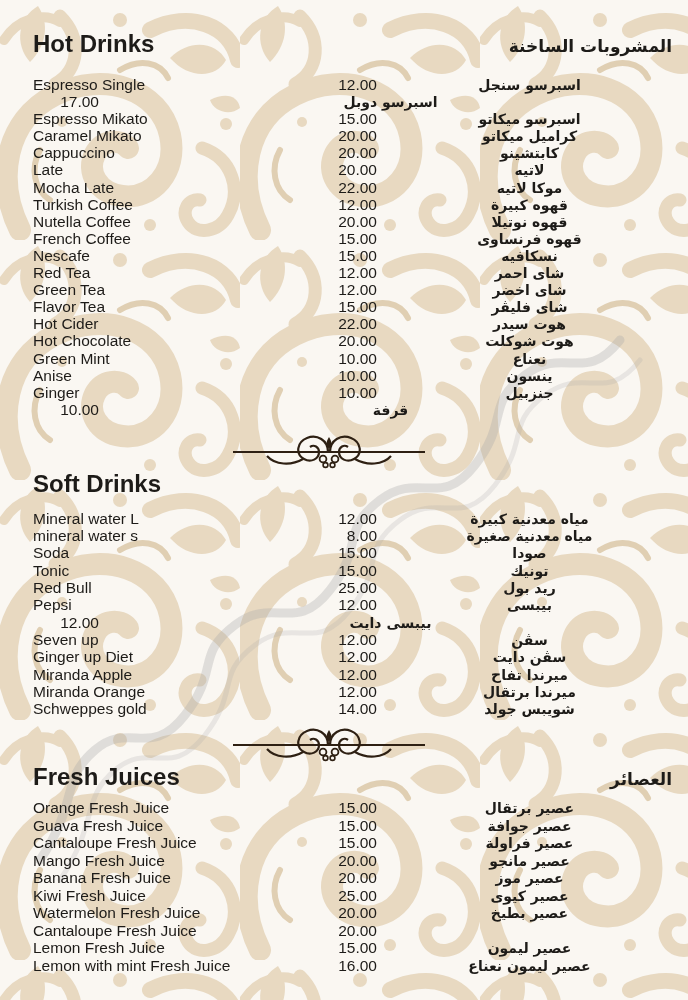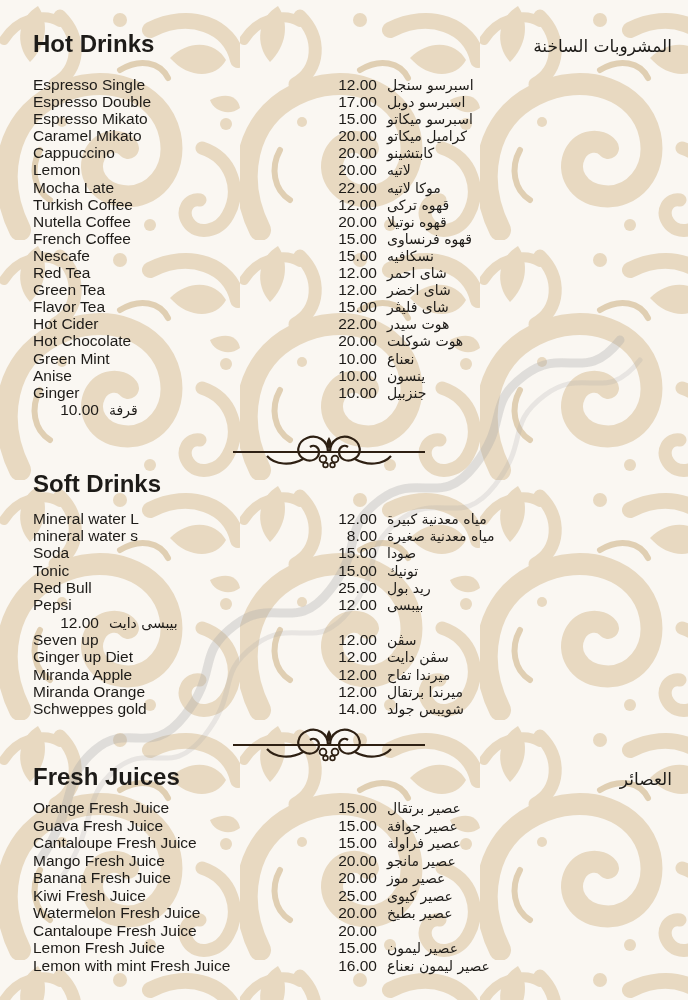--- a/index.html
+++ b/index.html
@@ -11,34 +11,34 @@
   .layer{position:absolute;left:0;top:0;width:688px;height:1000px;}
   .bg{z-index:0;}
   .wm{z-index:1;}
   .content{
     position:absolute;left:0;top:0;width:688px;height:1000px;z-index:2;
     padding:30px 16px 0 33px;box-sizing:border-box;border-radius:28px;
   }
   .sec-head{display:flex;justify-content:space-between;align-items:baseline;height:28px;}
   .title-en{font-size:24px;font-weight:bold;margin:0;}
   .title-ar{
-    font-size:17px;font-weight:normal;margin:0;direction:rtl;
+    font-size:17px;font-weight:bold;margin:0;direction:rtl;
     font-family:"DejaVu Sans",sans-serif;
   }
   .rows{display:block;}
   .rows-hot{margin-top:18px;}
   .rows-soft{margin-top:12px;}
   .rows-fresh{margin-top:8px;}
   .row{display:flex;align-items:baseline;height:17.1px;gap:10px;}
   .rows-soft .row{height:17.3px;}
   .rows-fresh .row{height:17.5px;}
   .en{flex:0 0 268px;font-size:15.5px;white-space:nowrap;overflow:visible;}
   .price{flex:0 0 66px;text-align:right;font-size:15.5px;font-variant-numeric:tabular-nums;}
   .ar{
-    flex:1;text-align:left;direction:rtl;font-weight:normal;font-size:14px;
+    flex:1;text-align:center;direction:rtl;font-weight:bold;font-size:14px;
     font-family:"DejaVu Sans",sans-serif;white-space:nowrap;
   }
   .divider{margin:16px 0 0 200px;width:192px;height:36px;}
   .divider.second{margin-top:10px;}
 </style>
 </head>
 <body>
 
 <svg class="layer bg" viewBox="0 0 688 1000" xmlns="http://www.w3.org/2000/svg" aria-hidden="true">
   <defs>
@@ -83,53 +83,52 @@
       <h1 class="title-en">Hot Drinks</h1>
       <h2 class="title-ar">المشروبات الساخنة</h2>
     </div>
     <div class="rows rows-hot">
         <div class="row">
     <span class="en">Espresso Single</span>
     <span class="price">12.00</span>
     <span class="ar">اسبرسو سنجل</span>
   </div>
         <div class="row">
-    <span class="en">Espresso Double</span>
     <span class="price">17.00</span>
     <span class="ar">اسبرسو دوبل</span>
   </div>
         <div class="row">
     <span class="en">Espresso Mikato</span>
     <span class="price">15.00</span>
     <span class="ar">اسبرسو ميكاتو</span>
   </div>
         <div class="row">
     <span class="en">Caramel Mikato</span>
     <span class="price">20.00</span>
     <span class="ar">كراميل ميكاتو</span>
   </div>
         <div class="row">
     <span class="en">Cappuccino</span>
     <span class="price">20.00</span>
     <span class="ar">كابتشينو</span>
   </div>
         <div class="row">
-    <span class="en">Lemon</span>
+    <span class="en">Late</span>
     <span class="price">20.00</span>
     <span class="ar">لاتيه</span>
   </div>
         <div class="row">
     <span class="en">Mocha Late</span>
     <span class="price">22.00</span>
     <span class="ar">موكا لاتيه</span>
   </div>
         <div class="row">
     <span class="en">Turkish Coffee</span>
     <span class="price">12.00</span>
-    <span class="ar">قهوه تركى</span>
+    <span class="ar">قهوه كبيرة</span>
   </div>
         <div class="row">
     <span class="en">Nutella Coffee</span>
     <span class="price">20.00</span>
     <span class="ar">قهوه نوتيلا</span>
   </div>
         <div class="row">
     <span class="en">French Coffee</span>
     <span class="price">15.00</span>
     <span class="ar">قهوه فرنساوى</span>

